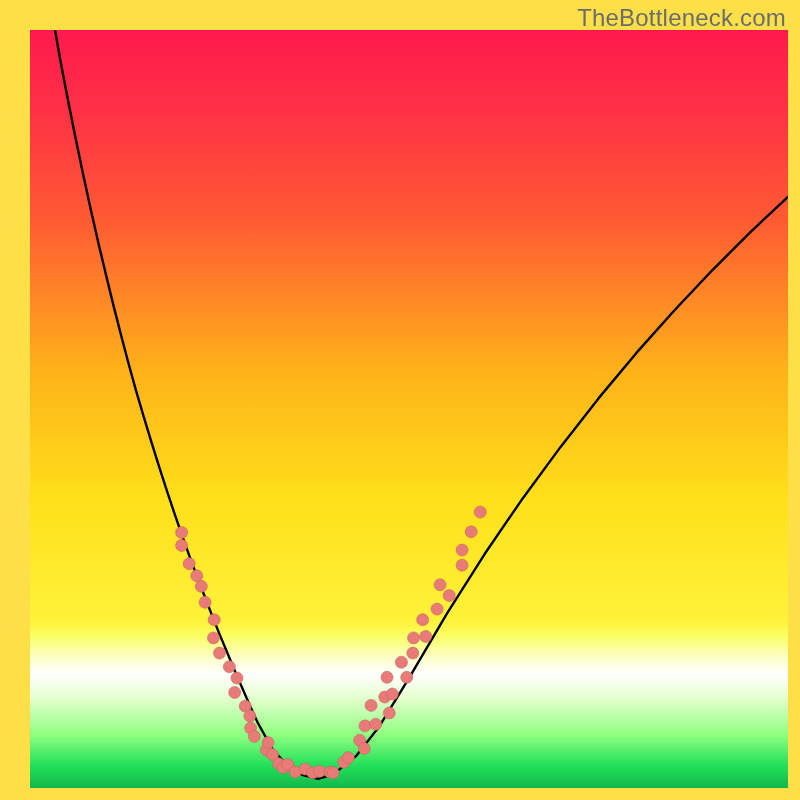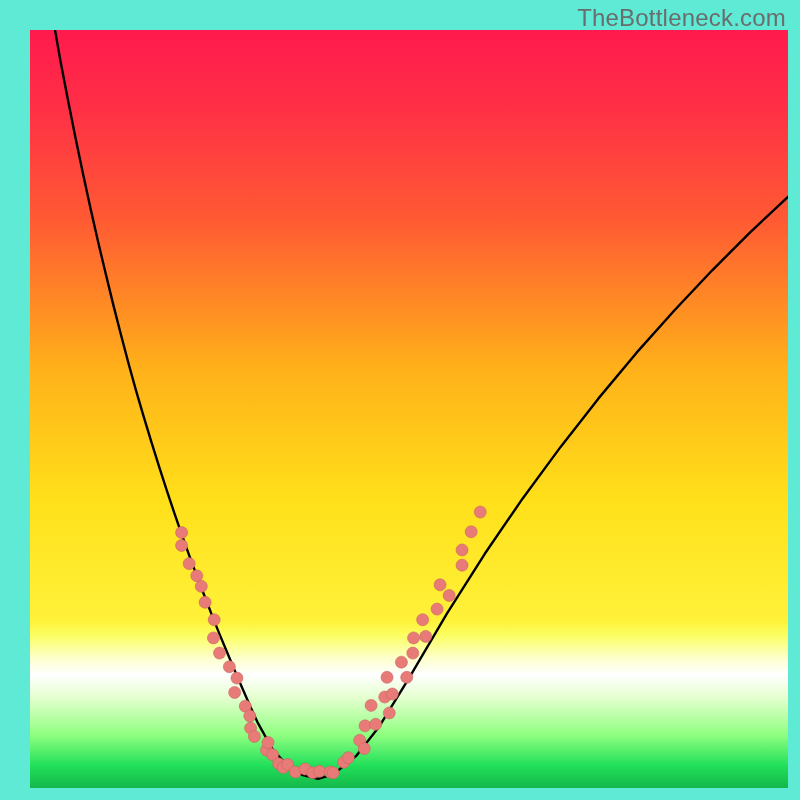--- a/index.html
+++ b/index.html
@@ -8,21 +8,21 @@
     width: 800px;
     height: 800px;
     overflow: hidden;
     background: #000;
     font-family: Arial, Helvetica, sans-serif;
   }
   .frame {
     position: absolute;
     left: 0; top: 0;
     width: 800px; height: 800px;
-    background: #5eead4;
+    background: #fde047;
   }
   .plot {
     position: absolute;
     left: 30px;
     top: 30px;
     width: 758px;
     height: 758px;
     
   }
   .watermark {

